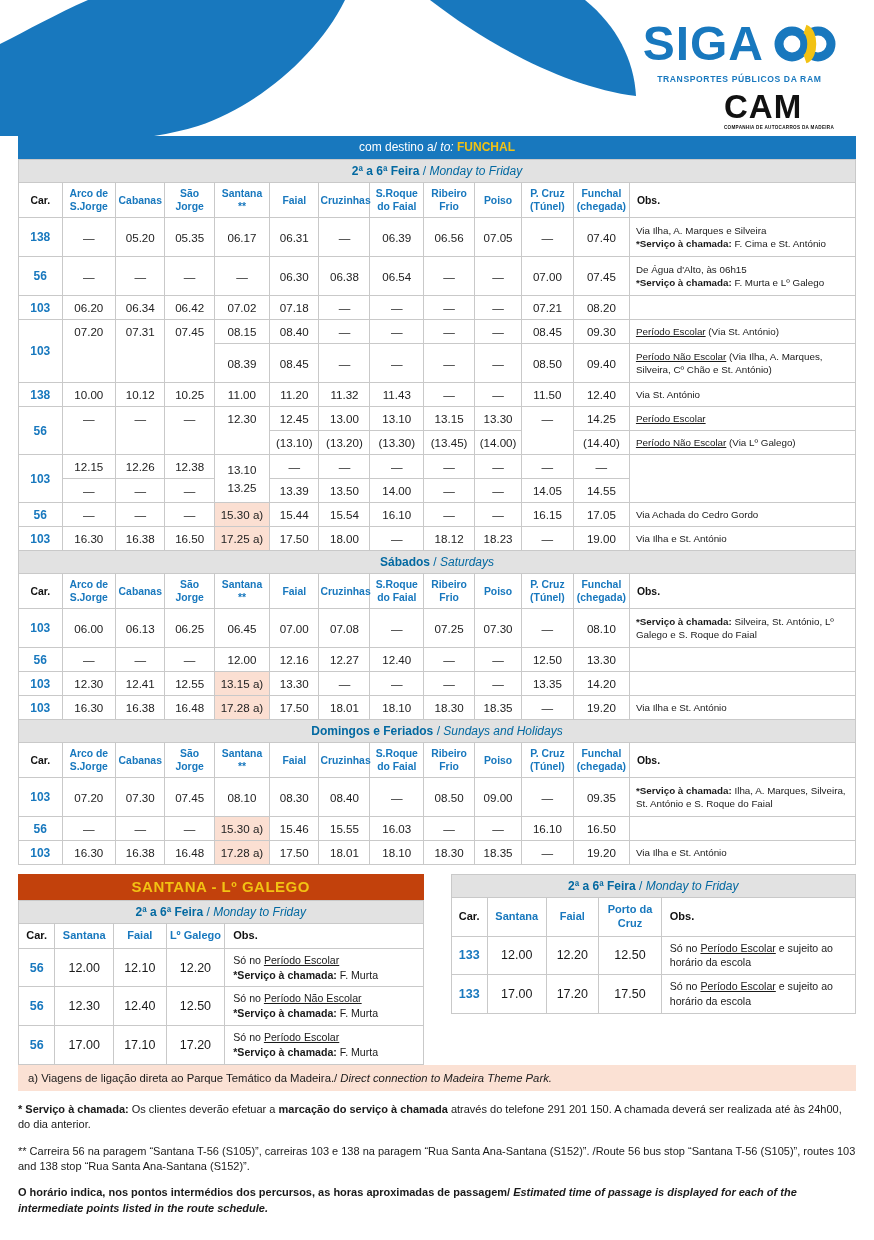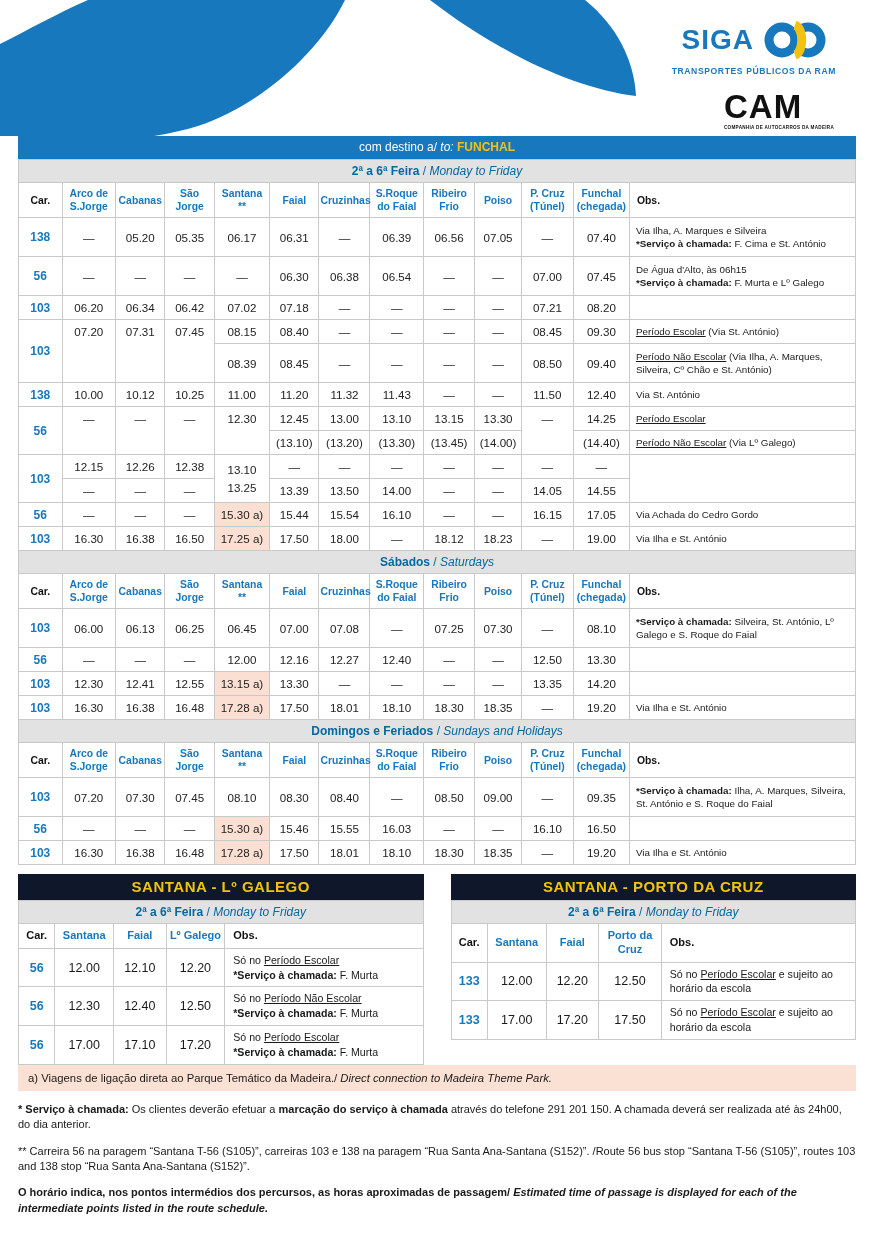--- a/index.html
+++ b/index.html
@@ -11,21 +11,21 @@
     position:relative;
     overflow:hidden;
   }
   .page { width:874px; height:1240px; position:relative; }
 
   
   .top-header { position:relative; height:136px; overflow:hidden; }
   .wave-svg { position:absolute; top:0; left:0; }
   .siga-block { position:absolute; top:20px; right:38px; text-align:center; }
   .siga-row { display:flex; align-items:center; justify-content:center; gap:10px; }
-  .siga-text { color:#1878BE; font-weight:bold; font-size:28px; letter-spacing:1px; line-height:1; }
+  .siga-text { color:#1878BE; font-weight:bold; font-size:48px; letter-spacing:1px; line-height:1; }
   .siga-tagline { color:#1878BE; font-weight:bold; font-size:8.6px; letter-spacing:.6px; margin-top:6px; }
   .cam-block { position:absolute; top:90px; right:30px; text-align:left; width:120px; }
   .cam-text { color:#111; font-weight:bold; font-size:33px; line-height:1; letter-spacing:1px; }
   .cam-tagline { color:#111; font-weight:bold; font-size:4.6px; letter-spacing:.3px; margin-top:2px; }
 
   
   .content { width:838px; margin-left:18px; }
   .dest-banner {
     background:#1878BE; color:#fff; text-align:center;
     font-size:12px; padding:4px 0 5px 0;
@@ -50,21 +50,21 @@
   .main tr.row2l td { height:39px; }
   .main tr.row1l td { height:23px; }
   .va-top { vertical-align:top; padding-top:5px !important; }
   .hl { background:#FBDFD2; }
   .stack { line-height:1.5; }
 
   
   .minis { display:flex; gap:27px; margin-top:9px; align-items:flex-start; }
   .mini-wrap { flex:1; }
   .mini-banner {
-    background:#0f172a; color:#F2C213; text-align:center; font-weight:bold;
+    background:#c2410c; color:#F2C213; text-align:center; font-weight:bold;
     font-size:15px; letter-spacing:.5px; padding:4px 0 5px 0;
   }
   .mini th { color:#1878BE; font-size:11px; font-weight:bold; padding:5px 1px; line-height:1.25; }
   .mini th.black { color:#111; }
   .mini th.obs-h { text-align:left; padding-left:8px; }
   .mini td.car { color:#1878BE; font-weight:bold; font-size:12.5px; }
   .mini td.time { font-size:12.5px; padding:6px 1px; }
   .mini td.obs { text-align:left; font-size:10.6px; padding:4px 8px; line-height:1.4; }
 
   
@@ -517,21 +517,20 @@
             <td class="time">17.00</td>
             <td class="time">17.10</td>
             <td class="time">17.20</td>
             <td class="obs">Só no <u>Período Escolar</u><br><b>*Serviço à chamada:</b> F. Murta</td>
           </tr>
         </tbody>
           </table>
       </div>
 
       <div class="mini-wrap">
-        <div class="mini-banner">SANTANA -  PORTO DA CRUZ</div>
         <table class="mini">
           <colgroup>
             <col style="width:9%">
               <col style="width:14.5%">
               <col style="width:13%">
               <col style="width:15.5%">
               <col style="width:48%">
           </colgroup>
           <tbody>
               <tr>

